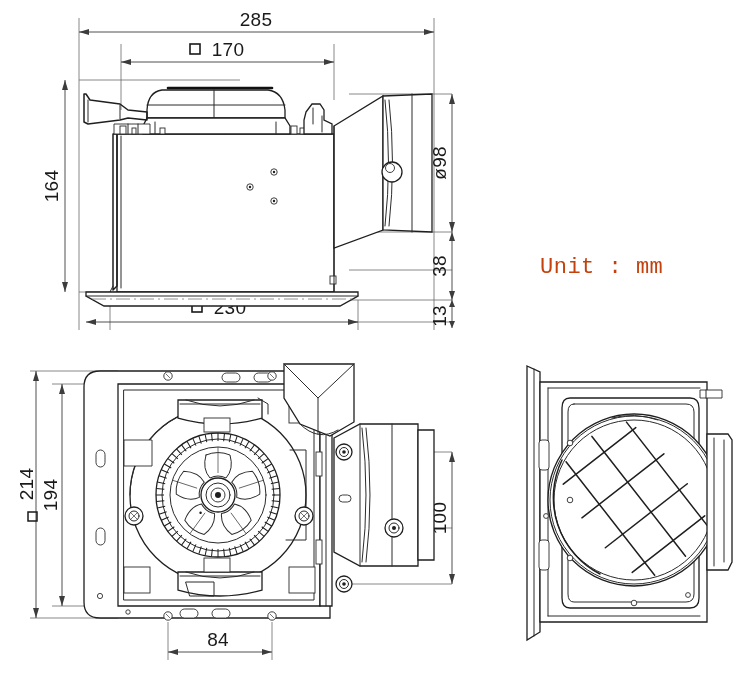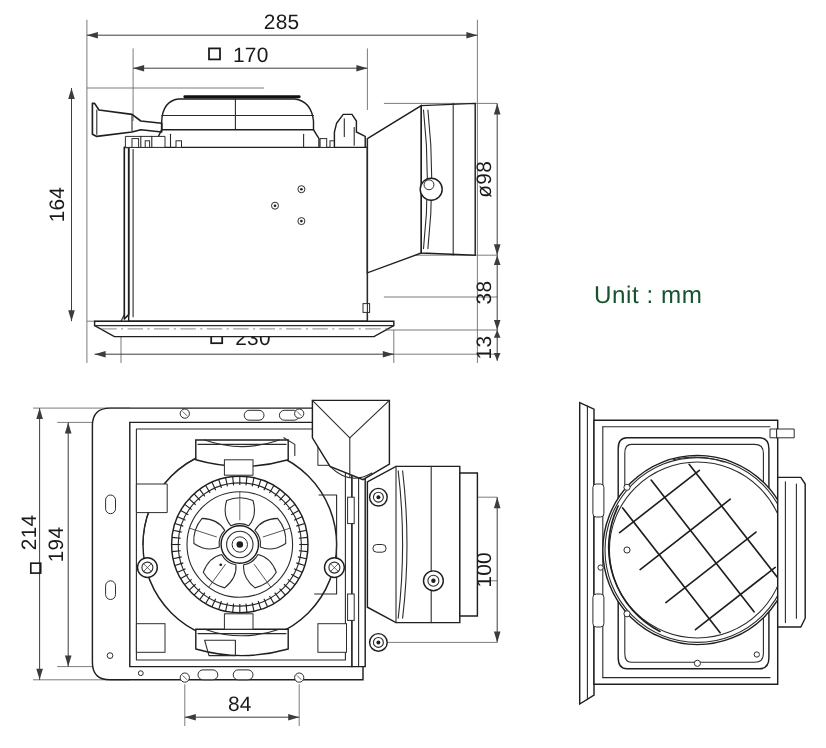--- a/index.html
+++ b/index.html
@@ -10,23 +10,23 @@
     color:#1d1d1d;
     position:relative;
   }
   #sheet{position:absolute;inset:0;width:751px;height:520px;}
   svg{display:block;}
   .unit-note{
     position:absolute;
     left:540px;top:255px;
     font-size:22px;
     letter-spacing:0.5px;
-    color:#14532d;
+    color:#c2410c;
     white-space:nowrap;
-    font-family:Liberation Sans, sans-serif;
+    font-family:Liberation Mono, monospace;
   }
   text{font-family:"Liberation Sans","DejaVu Sans",sans-serif;fill:#1a1a1a;}
   .dimtext{font-size:19px;letter-spacing:0.2px;}
   .obj{fill:none;stroke:#1f1f1f;stroke-width:1.5;stroke-linejoin:round;stroke-linecap:round;}
   .obj-thin{fill:none;stroke:#2b2b2b;stroke-width:1;stroke-linejoin:round;stroke-linecap:round;}
   .obj-hair{fill:none;stroke:#3a3a3a;stroke-width:0.7;}
   .obj-heavy{fill:none;stroke:#111;stroke-width:2.6;stroke-linecap:round;}
   .fillw{fill:#ffffff;stroke:#1f1f1f;stroke-width:1.3;}
   .fillw-thin{fill:#ffffff;stroke:#2b2b2b;stroke-width:0.9;}
   .dim{fill:none;stroke:#3c3c3c;stroke-width:0.9;}

